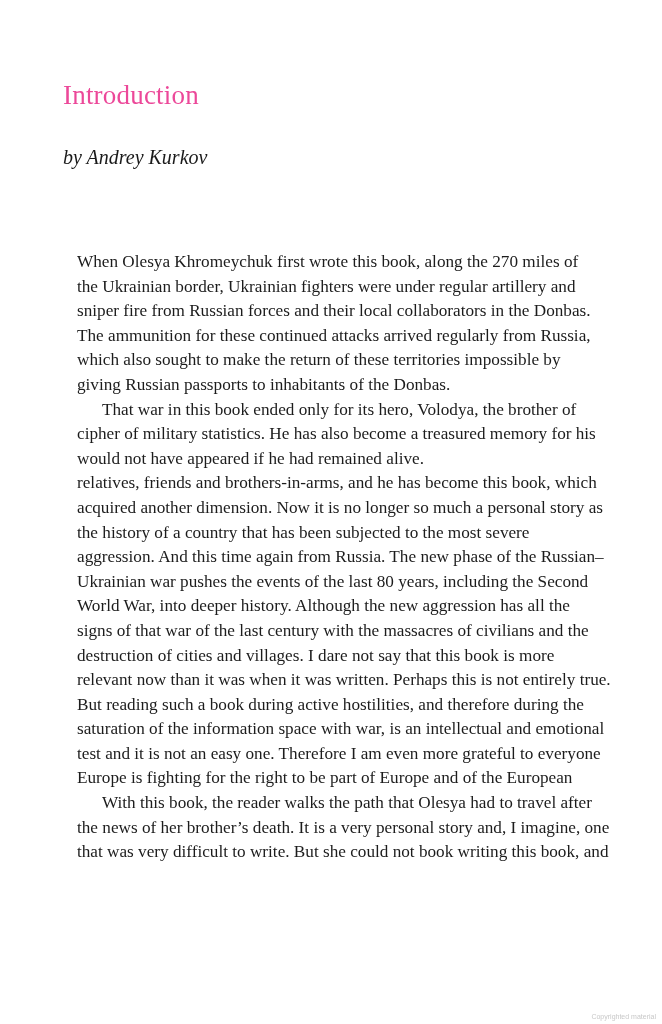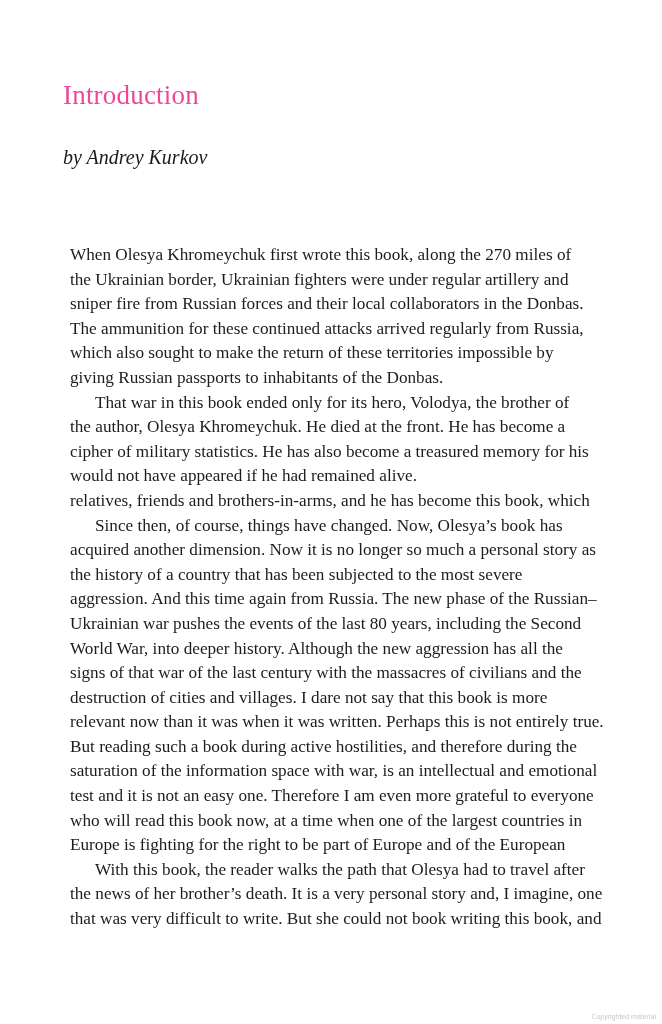--- a/index.html
+++ b/index.html
@@ -40,21 +40,21 @@
       color: #1a1a1a;
       font-style: italic;
     }
     .body-text {
       position: absolute;
       left: 63px;
       top: 236px;
       width: 550px;
       font-size: 17.2px;
       line-height: 24.6px;
-      margin: 7px;
+      margin: 14px;
     }
     .para { margin: 0; }
     .line {
       display: block;
       white-space: nowrap;
     }
     .indent { padding-left: 25px; }
     .footer-mark {
       position: absolute;
       right: 6px;
@@ -75,39 +75,36 @@
     <p class="para">
       <span class="line">When Olesya Khromeychuk first wrote this book, along the 270 miles of</span>
       <span class="line">the Ukrainian border, Ukrainian fighters were under regular artillery and</span>
       <span class="line">sniper fire from Russian forces and their local collaborators in the Donbas.</span>
       <span class="line">The ammunition for these continued attacks arrived regularly from Russia,</span>
       <span class="line">which also sought to make the return of these territories impossible by</span>
       <span class="line">giving Russian passports to inhabitants of the Donbas.</span>
     </p>
     <p class="para">
       <span class="line indent">That war in this book ended only for its hero, Volodya, the brother of</span>
-      <span class="line">the author, Olesya Khromeychuk. He died at the front. He has become a</span>
       <span class="line">cipher of military statistics. He has also become a treasured memory for his</span>
       <span class="line">would not have appeared if he had remained alive.</span>
       <span class="line">relatives, friends and brothers-in-arms, and he has become this book, which</span>
     </p>
     <p class="para">
-      <span class="line indent">Since then, of course, things have changed. Now, Olesya’s book has</span>
       <span class="line">acquired another dimension. Now it is no longer so much a personal story as</span>
       <span class="line">the history of a country that has been subjected to the most severe</span>
       <span class="line">aggression. And this time again from Russia. The new phase of the Russian–</span>
       <span class="line">Ukrainian war pushes the events of the last 80 years, including the Second</span>
       <span class="line">World War, into deeper history. Although the new aggression has all the</span>
       <span class="line">signs of that war of the last century with the massacres of civilians and the</span>
       <span class="line">destruction of cities and villages. I dare not say that this book is more</span>
       <span class="line">relevant now than it was when it was written. Perhaps this is not entirely true.</span>
       <span class="line">But reading such a book during active hostilities, and therefore during the</span>
       <span class="line">saturation of the information space with war, is an intellectual and emotional</span>
       <span class="line">test and it is not an easy one. Therefore I am even more grateful to everyone</span>
-      <span class="line">who will read this book now, at a time when one of the largest countries in</span>
       <span class="line">Europe is fighting for the right to be part of Europe and of the European</span>
     </p>
     <p class="para">
       <span class="line indent">With this book, the reader walks the path that Olesya had to travel after</span>
       <span class="line">the news of her brother’s death. It is a very personal story and, I imagine, one</span>
       <span class="line">that was very difficult to write. But she could not book writing this book, and</span>
     </p>
   </div>
 
   <div class="footer-mark">Copyrighted material</div>

